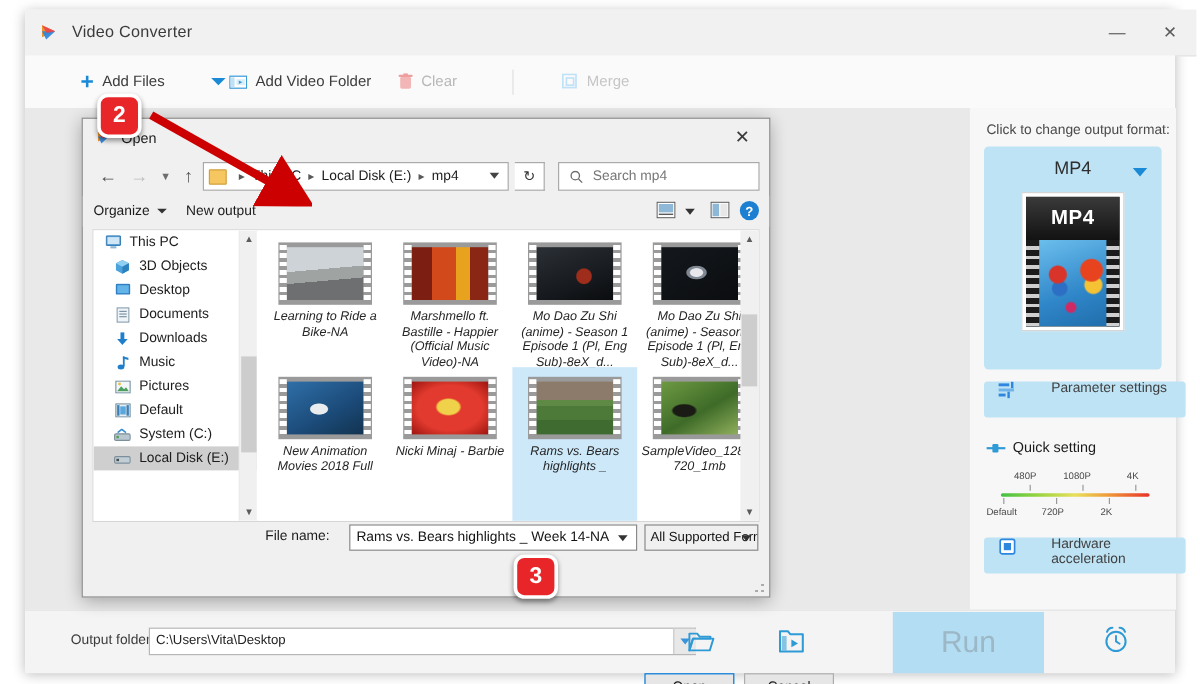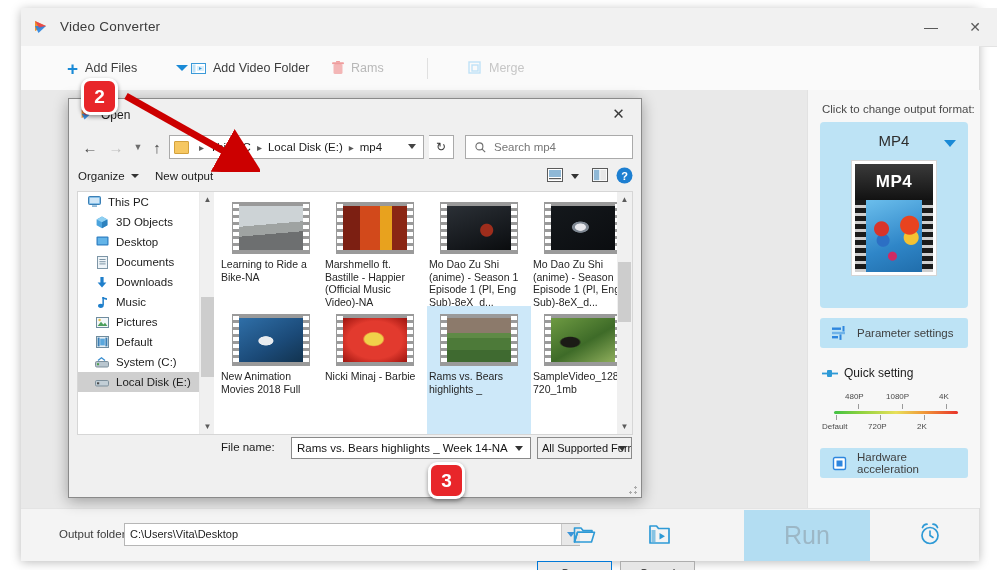--- a/index.html
+++ b/index.html
@@ -114,23 +114,23 @@
   #format-thumb .strip{
     position:absolute;left:0;top:33%;width:11px;height:67%;
     background:repeating-linear-gradient(#1b1b1b 0 5px,#cfcfcf 5px 8px);
   }
   #format-thumb .strip2{
     position:absolute;right:0;top:33%;width:11px;height:67%;
     background:repeating-linear-gradient(#1b1b1b 0 5px,#cfcfcf 5px 8px);
   }
 
   .panel-btn{
-    position:absolute;left:12px;width:148px;height:30px;
-    background:#bde3f5;border-radius:3px;display:flex;align-items:center;
-    font-size:11.5px;color:#3f3f3f;
+    position:absolute;left:12px;width:168px;height:30px;
+    background:#bde3f5;border-radius:3px;display:flex;
+    font-size:11.5px;color:#3f3f3f;gap:19px;
   }
   #btn-param{top:228px;}
   #btn-hw{top:358px;}
   .panel-btn .ic{margin-left:12px;margin-right:10px;display:flex;}
 
   #quick-setting{
     position:absolute;left:14px;top:276px;font-size:12px;color:#1b1b1b;
     display:flex;align-items:center;
   }
   #quick-setting .qs-ic{margin-right:6px;display:flex;}
@@ -297,22 +297,22 @@
     padding:0 7px;box-sizing:border-box;
     display:flex;align-items:center;
   }
   .file-thumb .sprockL,.file-thumb .sprockR{
     position:absolute;top:2px;width:6px;height:48px;
     background:repeating-linear-gradient(#fff 0 4px, #9a9a9a 4px 7px);
   }
   .file-thumb .sprockL{left:1px;} .file-thumb .sprockR{right:1px;}
   .file-thumb .pic{width:64px;height:44px;margin:0 auto;}
   .file-name{
-    position:absolute;left:2px;top:64px;width:100px;
-    font-size:10.5px;line-height:12.5px;color:#262626;word-wrap:break-word;
+    position:absolute;left:2px;top:64px;width:100px;text-align:center;
+    font-size:10.5px;line-height:12.5px;color:#262626;word-wrap:break-word;font-style:italic;
   }
   #files-scroll{
     position:absolute;right:0;top:0;width:15px;height:242px;background:#f0f0f0;
   }
   #files-scroll .thumb{position:absolute;left:1px;top:70px;width:13px;height:60px;background:#cdcdcd;}
   #files-scroll .ar{position:absolute;left:0;width:15px;height:15px;display:flex;align-items:center;justify-content:center;font-size:8px;color:#5b5b5b;}
   #files-scroll .ar.t{top:0;} #files-scroll .ar.b{bottom:0;}
 
   #fname-label{position:absolute;left:152px;top:342px;font-size:11.5px;color:#1c1c1c;}
   #fname-input{
@@ -408,21 +408,21 @@
       <span>Add Video Folder</span>
     </div>
     <div class="tb-item" id="tb-clear">
       <span class="ic">
         <svg width="12" height="14" viewBox="0 0 12 14">
           <rect x="1.5" y="3" width="9" height="10" rx="1.5" fill="#f3b6b6"></rect>
           <rect x="0" y="1.2" width="12" height="2" rx="1" fill="#ef9d9d"></rect>
           <rect x="4" y="0" width="4" height="1.6" rx=".6" fill="#ef9d9d"></rect>
         </svg>
       </span>
-      <span>Rams</span>
+      <span>Clear</span>
     </div>
     <div id="tb-sep"></div>
     <div class="tb-item" id="tb-merge">
       <span class="ic">
         <svg width="14" height="14" viewBox="0 0 14 14">
           <rect x="1" y="1" width="11" height="11" fill="none" stroke="#bfe2f7" stroke-width="1.4"></rect>
           <rect x="4" y="4" width="6" height="6" fill="none" stroke="#bfe2f7" stroke-width="1.4"></rect>
         </svg>
       </span>
       <span>Merge</span>

